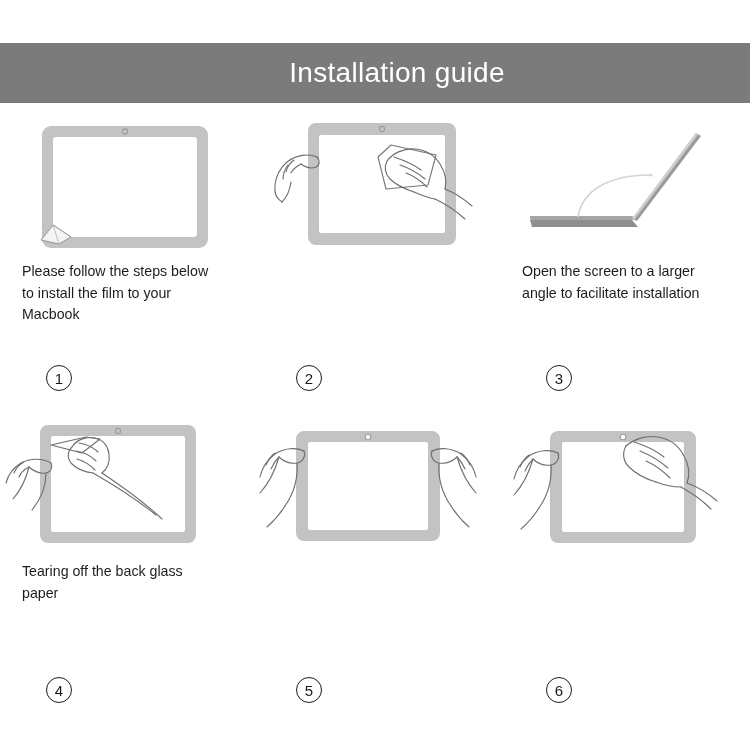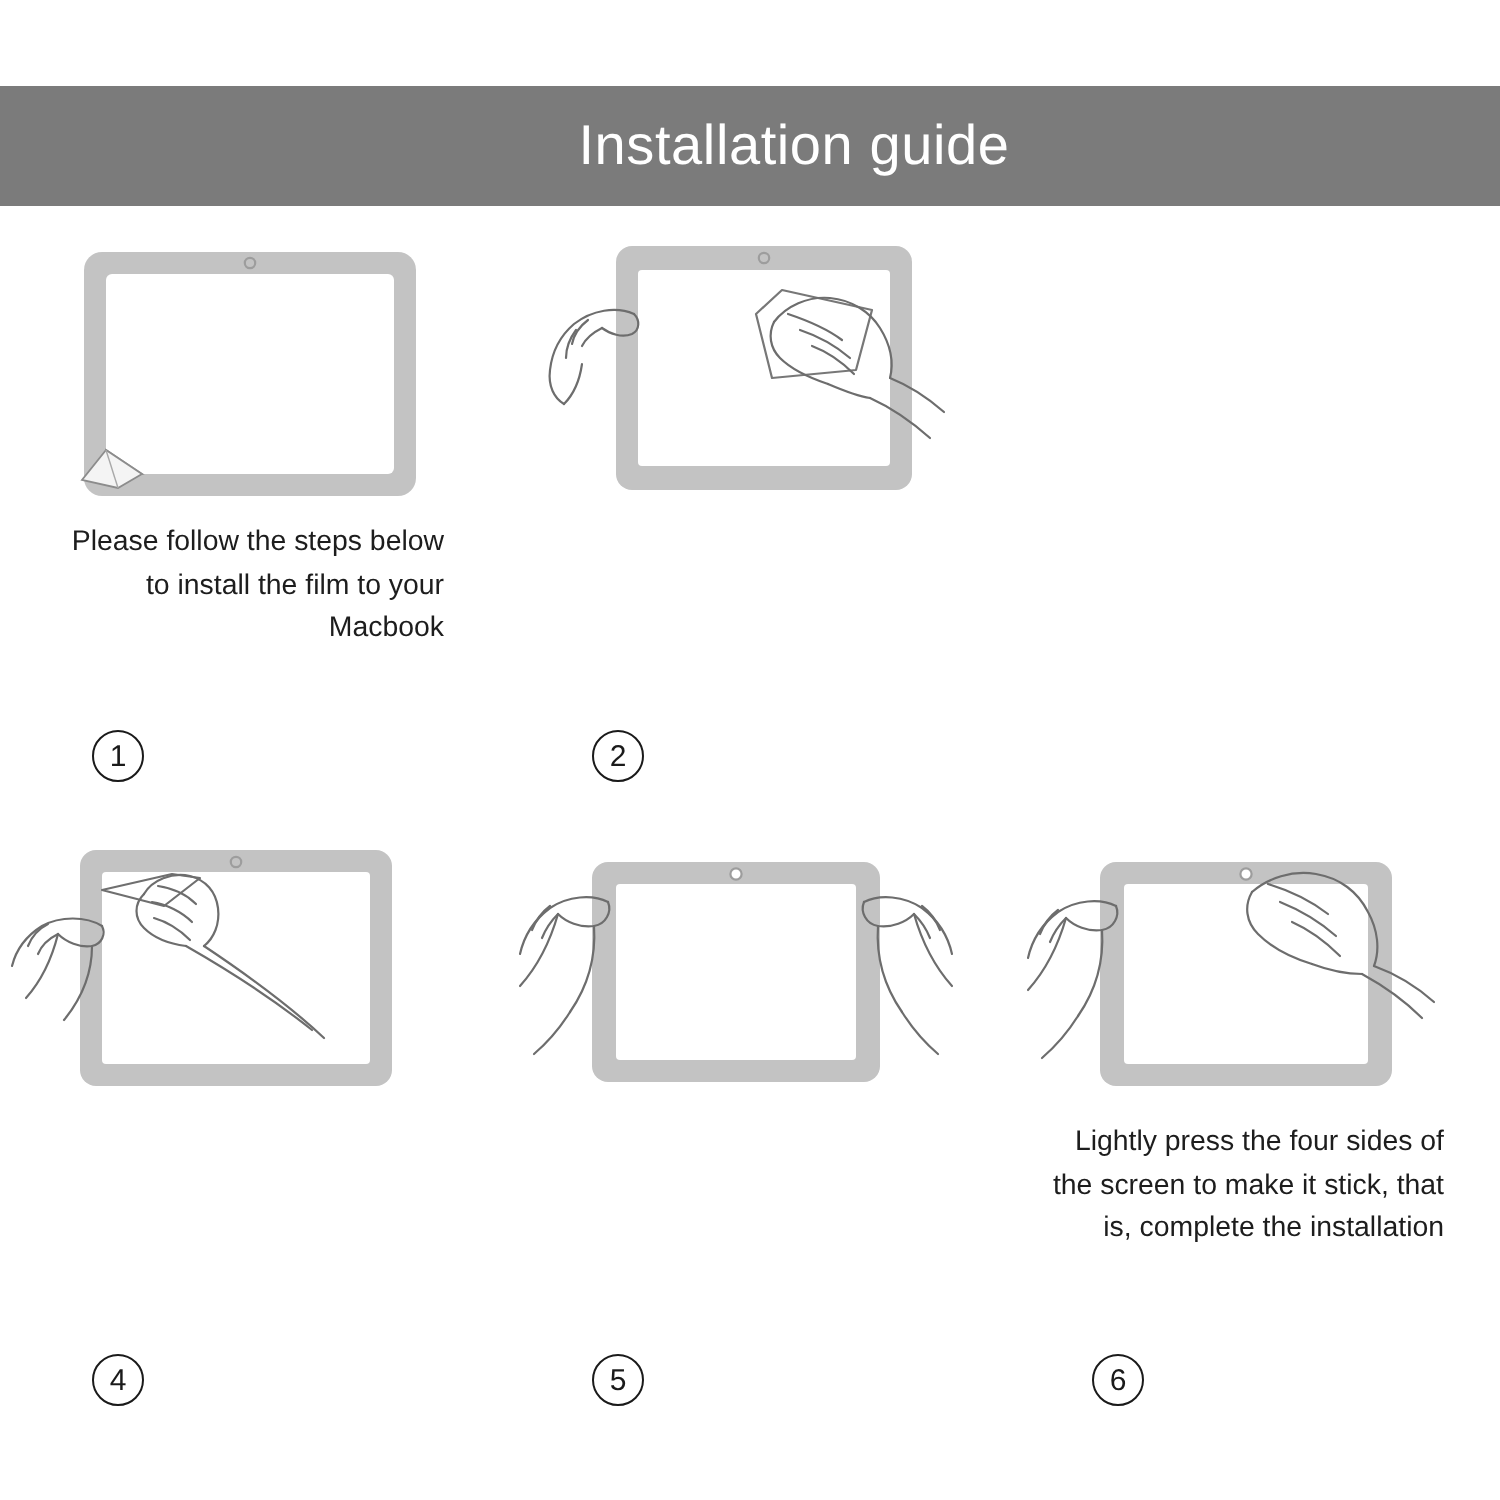--- a/index.html
+++ b/index.html
@@ -68,21 +68,21 @@
     width: 230px;
     height: 140px;
     overflow: visible;
   }
   .step-text {
     width: 200px;
     margin-top: 8px;
     font-size: 14.2px;
     line-height: 1.52;
     color: #1d1d1d;
-    text-align: right;
+    text-align: left;
     font-family: "Liberation Sans", sans-serif;
     align-self: flex-start;
     margin-left: 22px;
   }
   .badge-wrap {
     width: 250px;
     display: flex;
     justify-content: flex-start;
     margin-left: 92px;
   }
@@ -166,20 +166,40 @@
               <path d="M185 76 C195 80 204 86 212 93"></path>
               <path d="M175 86 C186 91 196 98 205 106"></path>
             </g>
           </svg>
         </div>
         <div class="badge-wrap">
           <div class="badge">2</div>
         </div>
       </div>
 
+      <div class="step-cell">
+        <div class="illus">
+          <svg viewBox="0 0 230 140">
+
+            <path d="M20 107 L122 107 L128 114 L22 114 Z" fill="#8f8f8f"></path>
+            <path d="M20 103 L122 103 L122 107 L20 107 Z" fill="#b4b4b4"></path>
+            <path d="M20 103 L122 103 L128 107 L22 107 Z" fill="#a5a5a5"></path>
+
+            <path d="M122 106 L186 20 L191 23 L127 108 Z" fill="#9b9b9b"></path>
+            <path d="M122 106 L186 20 L188 21.5 L124 107 Z" fill="#cfcfcf"></path>
+
+            <path d="M68 104 C72 78 98 62 140 62" fill="none" stroke="#d3d3d3" stroke-width="1.6"></path>
+            <circle cx="141" cy="62" r="1.6" fill="#d3d3d3"></circle>
+          </svg>
+        </div>
+        <div class="step-text">Open the screen to a larger angle to facilitate installation</div>
+        <div class="badge-wrap">
+          <div class="badge">3</div>
+        </div>
+      </div>
 
     </div>
 
     <div class="step-row" id="row-2">
 
       <div class="step-cell">
         <div class="illus">
           <svg viewBox="0 0 230 140">
             <rect x="30" y="12" width="156" height="118" rx="8" ry="8" fill="#c3c3c3"></rect>
             <rect x="41" y="23" width="134" height="96" rx="2" ry="2" fill="#ffffff"></rect>
@@ -200,20 +220,21 @@
             <g fill="none" stroke="#6d6d6d" stroke-width="1.1" stroke-linecap="round" stroke-linejoin="round">
               <path d="M41 50 C33 45 20 45 11 50 C3 55 -2 62 -4 70"></path>
               <path d="M41 50 C43 54 41 59 36 60 C30 61 23 58 19 54"></path>
               <path d="M19 54 C15 56 11 59 9 64"></path>
               <path d="M14 49 C10 51 6 55 4 60"></path>
               <path d="M36 60 C36 73 31 86 22 97"></path>
               <path d="M19 54 C16 66 11 77 3 86"></path>
             </g>
           </svg>
         </div>
+        <div class="step-text">Tearing off the back glass paper</div>
         <div class="badge-wrap">
           <div class="badge">4</div>
         </div>
       </div>
 
       <div class="step-cell">
         <div class="illus">
           <svg viewBox="0 0 230 140">
             <rect x="36" y="18" width="144" height="110" rx="8" ry="8" fill="#c3c3c3"></rect>
             <rect x="48" y="29" width="120" height="88" rx="2" ry="2" fill="#ffffff"></rect>
@@ -267,21 +288,20 @@
               <path d="M116 33 C112 40 113 48 119 54 C126 61 136 66 146 69"></path>
               <path d="M124 29 C134 32 145 37 154 44"></path>
               <path d="M130 38 C140 42 150 48 158 55"></path>
               <path d="M136 48 C145 52 153 58 160 65"></path>
               <path d="M146 69 C154 72 163 74 171 74"></path>
               <path d="M177 70 C188 74 198 80 207 88"></path>
               <path d="M171 74 C182 80 192 87 201 96"></path>
             </g>
           </svg>
         </div>
-        <div class="step-text">Lightly press the four sides of the screen to make it stick, that is, complete the installation</div>
         <div class="badge-wrap">
           <div class="badge">6</div>
         </div>
       </div>
 
     </div>
 
   </div>
 </div>
 

